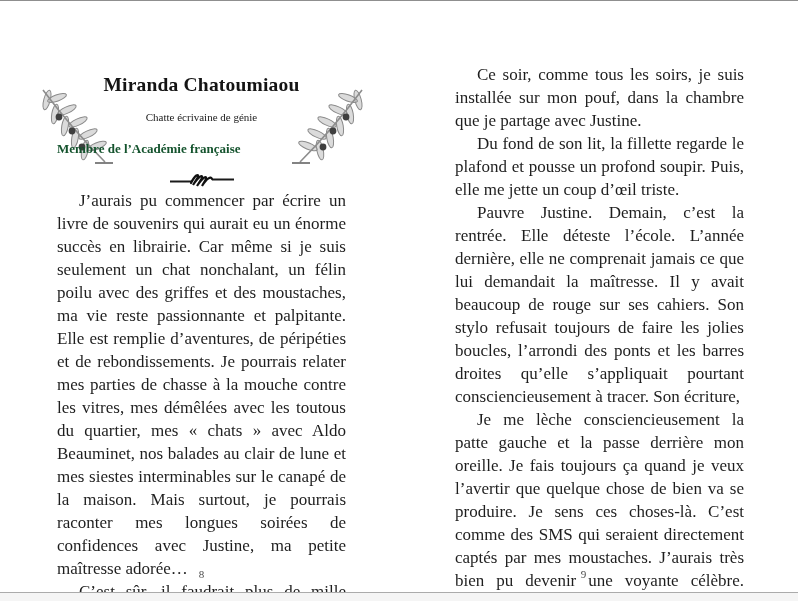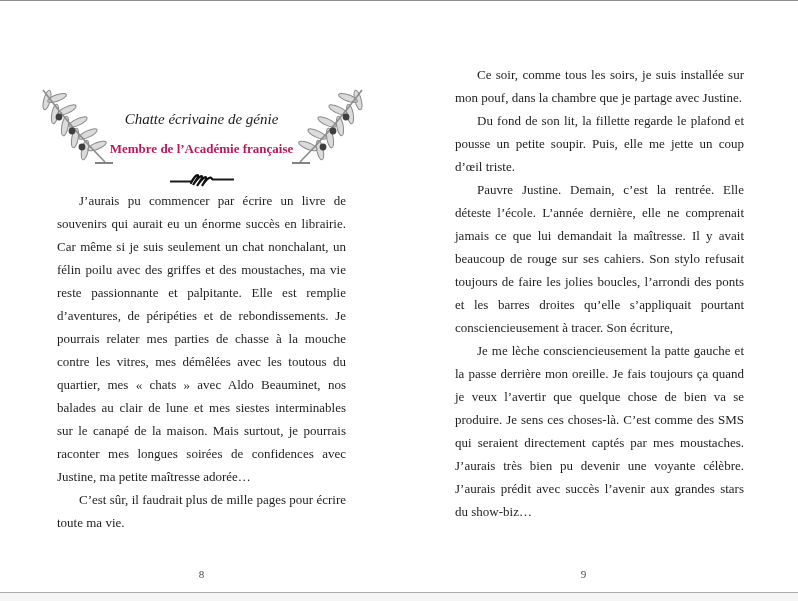--- a/index.html
+++ b/index.html
@@ -11,35 +11,35 @@
   .edge-bottom{position:absolute;top:592px;left:0;width:798px;height:1px;background:#ababab;}
   .edge-strip{position:absolute;top:593px;left:0;width:798px;height:8px;background:#f5f5f5;}
 
   .page{position:absolute;top:0;width:289px;height:592px;}
   .page-left{left:57px;}
   .page-right{left:455px;}
 
   .book-title{position:absolute;top:74px;left:0;width:100%;text-align:center;
     font-weight:bold;font-size:19.5px;letter-spacing:.2px;color:#141414;}
   .book-subtitle{position:absolute;top:111px;left:0;width:100%;text-align:center;
-    font-style:italic;font-size:15px;color:#1a1a1a;}
-  .book-affiliation{position:absolute;top:141px;left:0;width:100%;text-align:center;
-    font-weight:bold;font-size:13px;color:#be185d;}
+    font-size:11px;color:#1a1a1a;}
+  .book-affiliation{position:absolute;top:141px;left:0;width:100%;
+    font-weight:bold;font-size:13px;color:#14532d;}
 
   .branch{position:absolute;top:84px;}
   .branch-left{left:-22px;}
   .branch-right{right:-24px;transform:scaleX(-1);}
   .divider{position:absolute;top:172px;left:50%;transform:translateX(-50%);}
 
   .body-text{position:absolute;left:0;width:289px;}
   .body-left{top:189px;}
   .body-right{top:63px;}
   .body-text p{
     margin:0;text-align:justify;text-indent:22px;
-    font-size:13px;line-height:23px;color:#1e1e1e;
+    font-size:17px;line-height:23px;color:#1e1e1e;
     hyphens:auto;-webkit-hyphens:auto;
   }
 
   .page-number{position:absolute;top:568px;left:0;width:100%;text-align:center;
     font-size:11px;color:#4a4a4a;}
   .pn-right{transform:translateX(-16px);}
 </style>
 </head>
 <body>
 
@@ -85,41 +85,42 @@
       </g>
       <path d="M8,6 C26,30 48,56 70,78" fill="none" stroke="#8d8d8d" stroke-width="1.6"></path>
       <g fill="#3f3f3f">
         <circle cx="24" cy="33" r="3.4"></circle>
         <circle cx="37" cy="47" r="3.4"></circle>
         <circle cx="47" cy="63" r="3.4"></circle>
       </g>
       <path d="M60,79 H78" stroke="#5a5a5a" stroke-width="1.5"></path>
     </svg>
 
+    <div class="book-title">Miranda Chatoumiaou</div>
     <div class="book-subtitle">Chatte écrivaine de génie</div>
     <div class="book-affiliation">Membre de l’Académie française</div>
 
     <svg class="divider" width="66" height="16" viewBox="0 0 66 16" aria-hidden="true">
       <path d="M1,9.5 H23" stroke="#1a1a1a" stroke-width="2" fill="none"></path>
       <path d="M43,7.5 H65" stroke="#1a1a1a" stroke-width="2" fill="none"></path>
       <path d="M22,11 C26,3 30,1 29,5 L24,13 C30,4 34,2 33,6 L28,14 C34,5 38,3 37,7 L33,14 C38,6 42,4 43,7" stroke="#111111" stroke-width="2.2" fill="none" stroke-linecap="round"></path>
     </svg>
 
     <div class="body-text body-left">
       <p>J’aurais pu commencer par écrire un livre de souvenirs qui aurait eu un énorme succès en librairie. Car même si je suis seulement un chat nonchalant, un félin poilu avec des griffes et des moustaches, ma vie reste passionnante et palpitante. Elle est remplie d’aventures, de péripéties et de rebondissements. Je pourrais relater mes parties de chasse à la mouche contre les vitres, mes démêlées avec les toutous du quartier, mes « chats » avec Aldo Beauminet, nos balades au clair de lune et mes siestes interminables sur le canapé de la maison. Mais surtout, je pourrais raconter mes longues soirées de confidences avec Justine, ma petite maîtresse adorée…</p>
       <p>C’est sûr, il faudrait plus de mille pages pour écrire toute ma vie.</p>
     </div>
 
     <div class="page-number">8</div>
   </div>
 
   <div class="page page-right">
     <div class="body-text body-right">
       <p>Ce soir, comme tous les soirs, je suis installée sur mon pouf, dans la chambre que je partage avec Justine.</p>
-      <p>Du fond de son lit, la fillette regarde le plafond et pousse un petite soupir. Puis, elle me jette un coup d’œil triste.</p>
+      <p>Du fond de son lit, la fillette regarde le plafond et pousse un profond soupir. Puis, elle me jette un coup d’œil triste.</p>
       <p>Pauvre Justine. Demain, c’est la rentrée. Elle déteste l’école. L’année dernière, elle ne comprenait jamais ce que lui demandait la maîtresse. Il y avait beaucoup de rouge sur ses cahiers. Son stylo refusait toujours de faire les jolies boucles, l’arrondi des ponts et les barres droites qu’elle s’appliquait pourtant consciencieusement à tracer. Son écriture,</p>
       <p>Je me lèche consciencieusement la patte gauche et la passe derrière mon oreille. Je fais toujours ça quand je veux l’avertir que quelque chose de bien va se produire. Je sens ces choses-là. C’est comme des SMS qui seraient directement captés par mes moustaches. J’aurais très bien pu devenir une voyante célèbre. J’aurais prédit avec succès l’avenir aux grandes stars du show-biz…</p>
     </div>
 
     <div class="page-number pn-right">9</div>
   </div>
 
   <div class="edge-bottom"></div>
   <div class="edge-strip"></div>
 </div>

